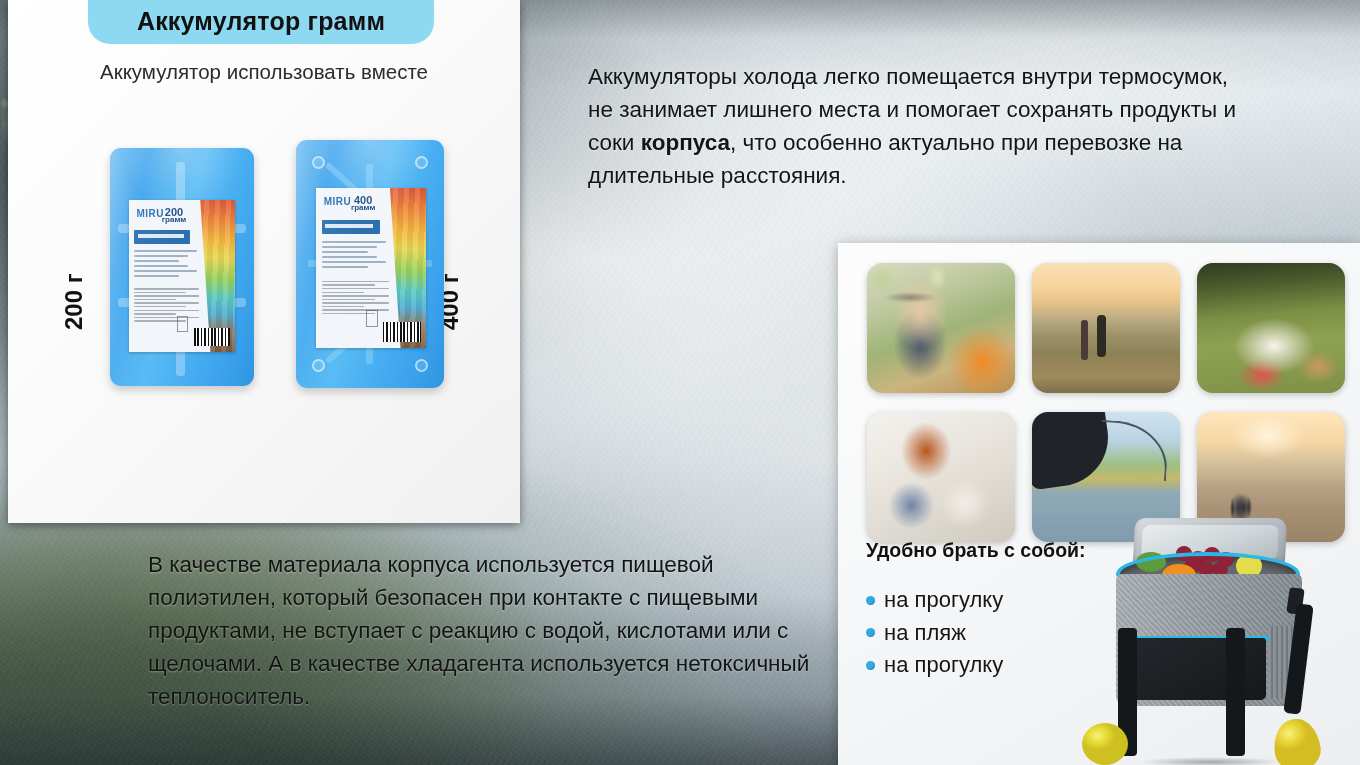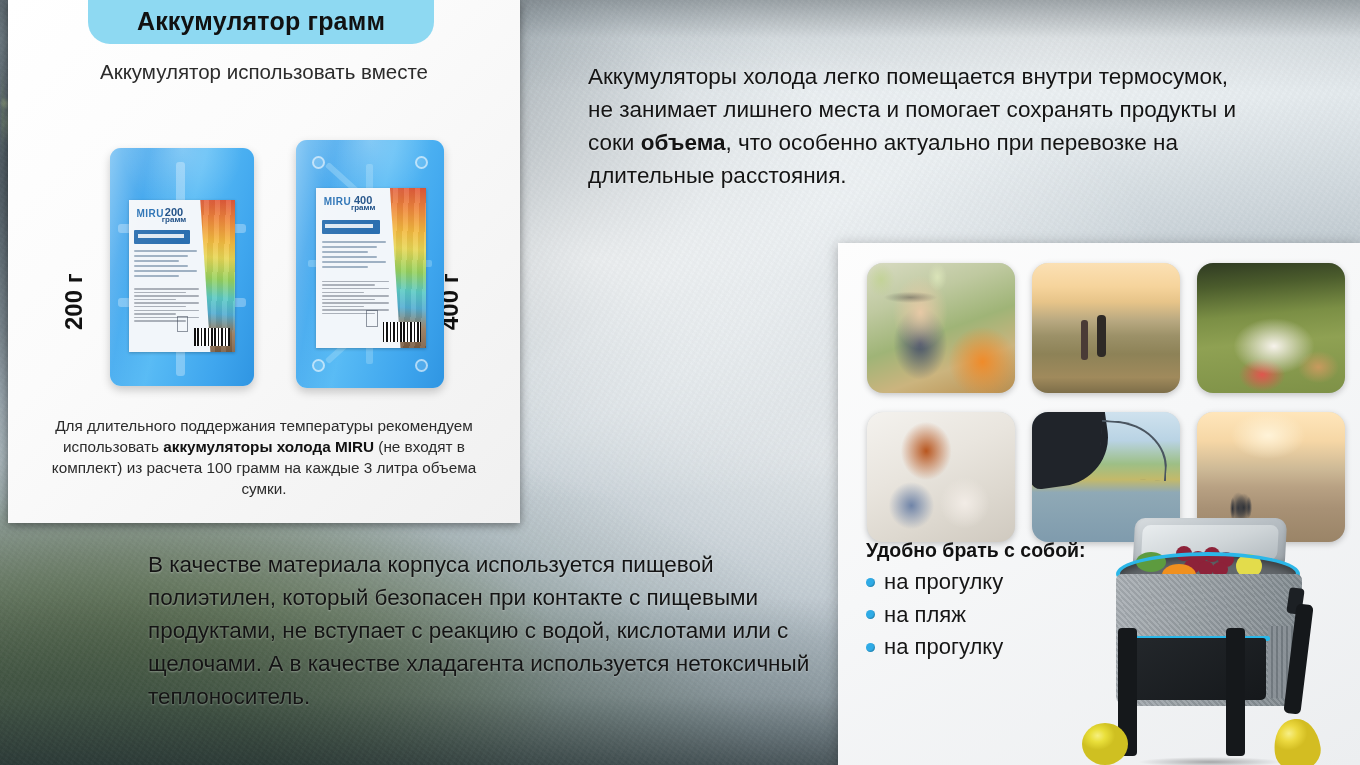--- a/index.html
+++ b/index.html
@@ -274,21 +274,21 @@
     background:
       radial-gradient(closest-side at 12% 70%, #2f3238, rgba(0,0,0,0)),
       radial-gradient(closest-side at 38% 62%, #35383e, rgba(0,0,0,0)),
       radial-gradient(closest-side at 62% 64%, #2c2f35, rgba(0,0,0,0)),
       radial-gradient(closest-side at 86% 70%, #3a3d43, rgba(0,0,0,0));
     background-size:22px 38px,22px 42px,22px 40px,22px 36px; background-repeat:no-repeat;
   }
 
   
   #list-block { position:absolute; left:28px; top:296px; width:270px; }
-  #list-title { font-size:19.5px; font-weight:bold; color:#111; margin-bottom:7px; }
+  #list-title { font-size:19.5px; font-weight:bold; color:#111; margin-bottom:25px; }
   .li-row { display:flex; align-items:center; margin-bottom:6.5px; }
   .li-dot {
     width:9px; height:9px; border-radius:50%; background:#2fabe6;
     margin-right:9px; flex:0 0 auto;
     box-shadow:inset -1px -1px 1px rgba(0,0,0,.20);
   }
   .li-txt { font-size:22px; color:#161616; }
 
   
   #bag { position:absolute; right:-6px; bottom:-6px; width:290px; height:255px; }
@@ -497,27 +497,24 @@
             <i></i>
             <i></i>
         </div>
         <div class="st-box"></div>
         <div class="st-barcode"></div>
       </div>
       <div class="pack-gloss"></div>
     </div>
   </div>
 
-  <div class="foot-note">
-    <span>Для длительного поддержания температуры рекомендуем использовать </span><span class="b">аккумуляторы холода MIRU</span><span> (не входят в комплект) из расчета 100 грамм на каждые 3 литра объема сумки.</span>
-  </div>
 </div>
 
 <div class="copy" id="copy-top">
-  <span>Аккумуляторы холода легко помещается внутри термосумок, не занимает лишнего места и помогает сохранять продукты и соки </span><span class="strong">объема</span><span>, что особенно актуально при перевозке на длительные расстояния.</span>
+  <span>Аккумуляторы холода легко помещается внутри термосумок, не занимает лишнего места и помогает сохранять продукты и соки </span><span class="strong">корпуса</span><span>, что особенно актуально при перевозке на длительные расстояния.</span>
 </div>
 
 <div class="copy" id="copy-bottom">В качестве материала корпуса используется пищевой полиэтилен, который безопасен при контакте с пищевыми продуктами, не вступает с реакцию с водой, кислотами или с щелочами. А в качестве хладагента используется нетоксичный теплоноситель.</div>
 
 <div id="right-panel">
 
   <div id="photo-grid">
     <div class="photo">
         <div class="ph ph-garden"></div>
       </div>

